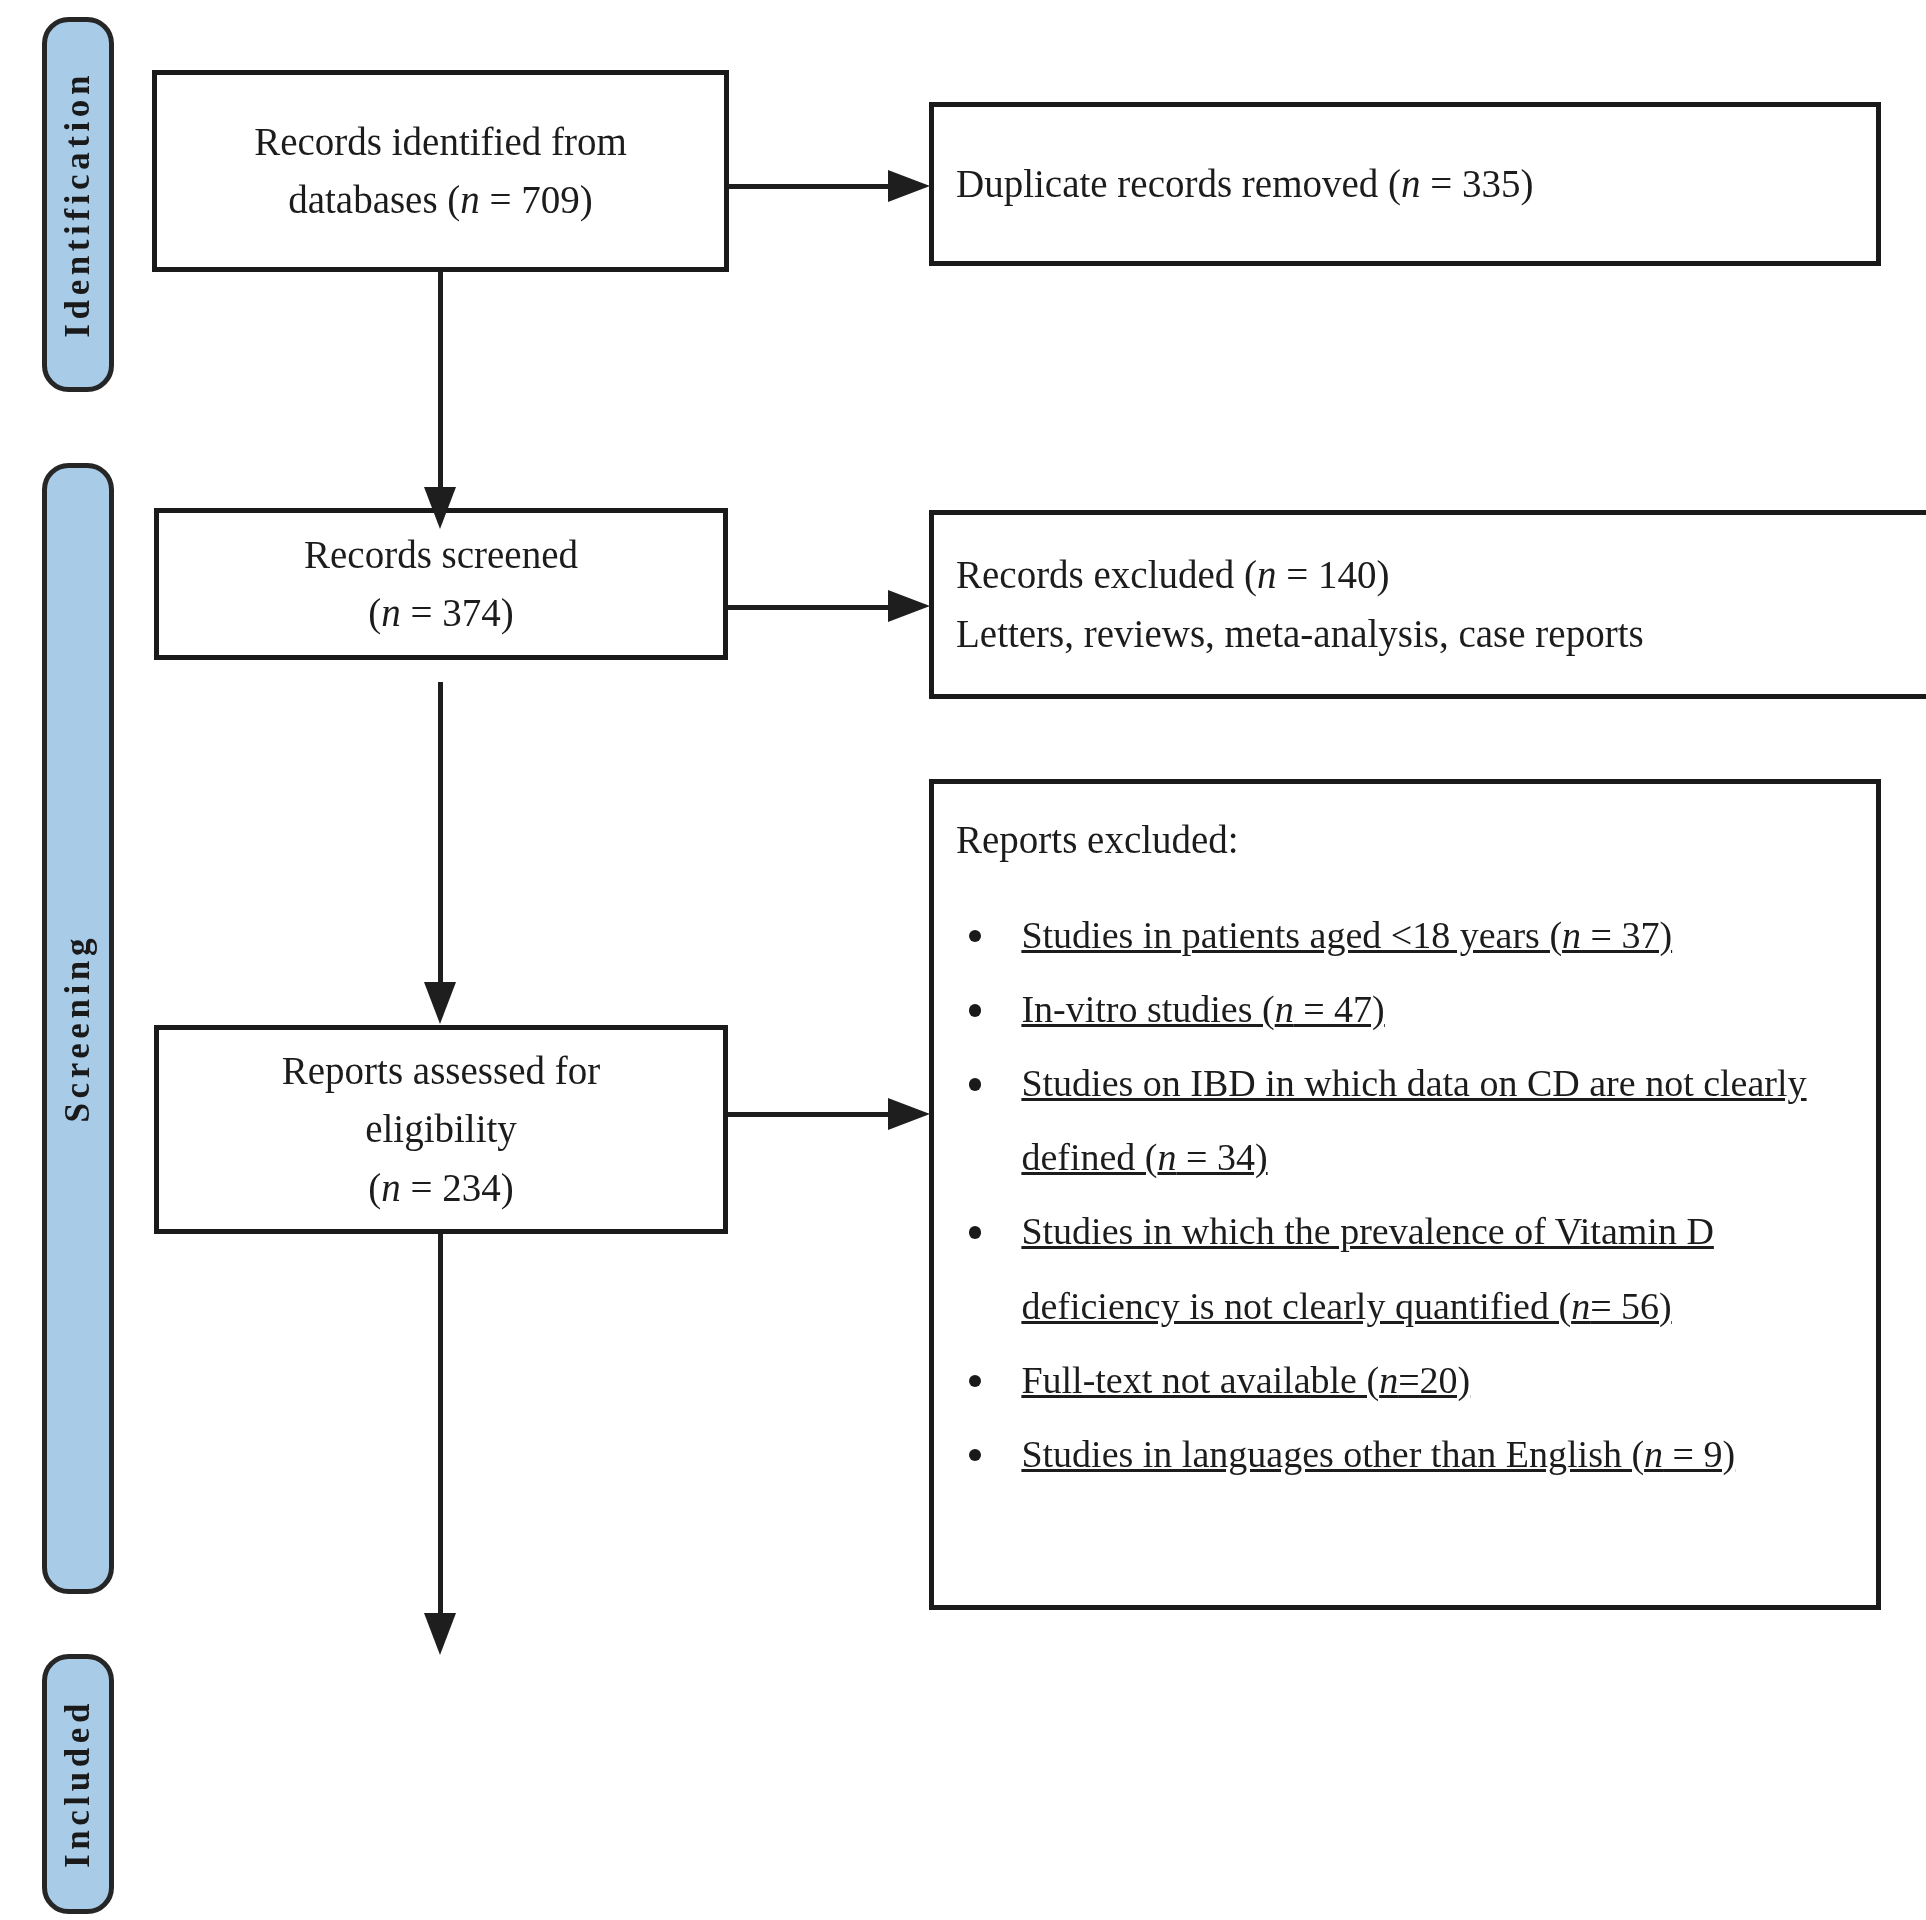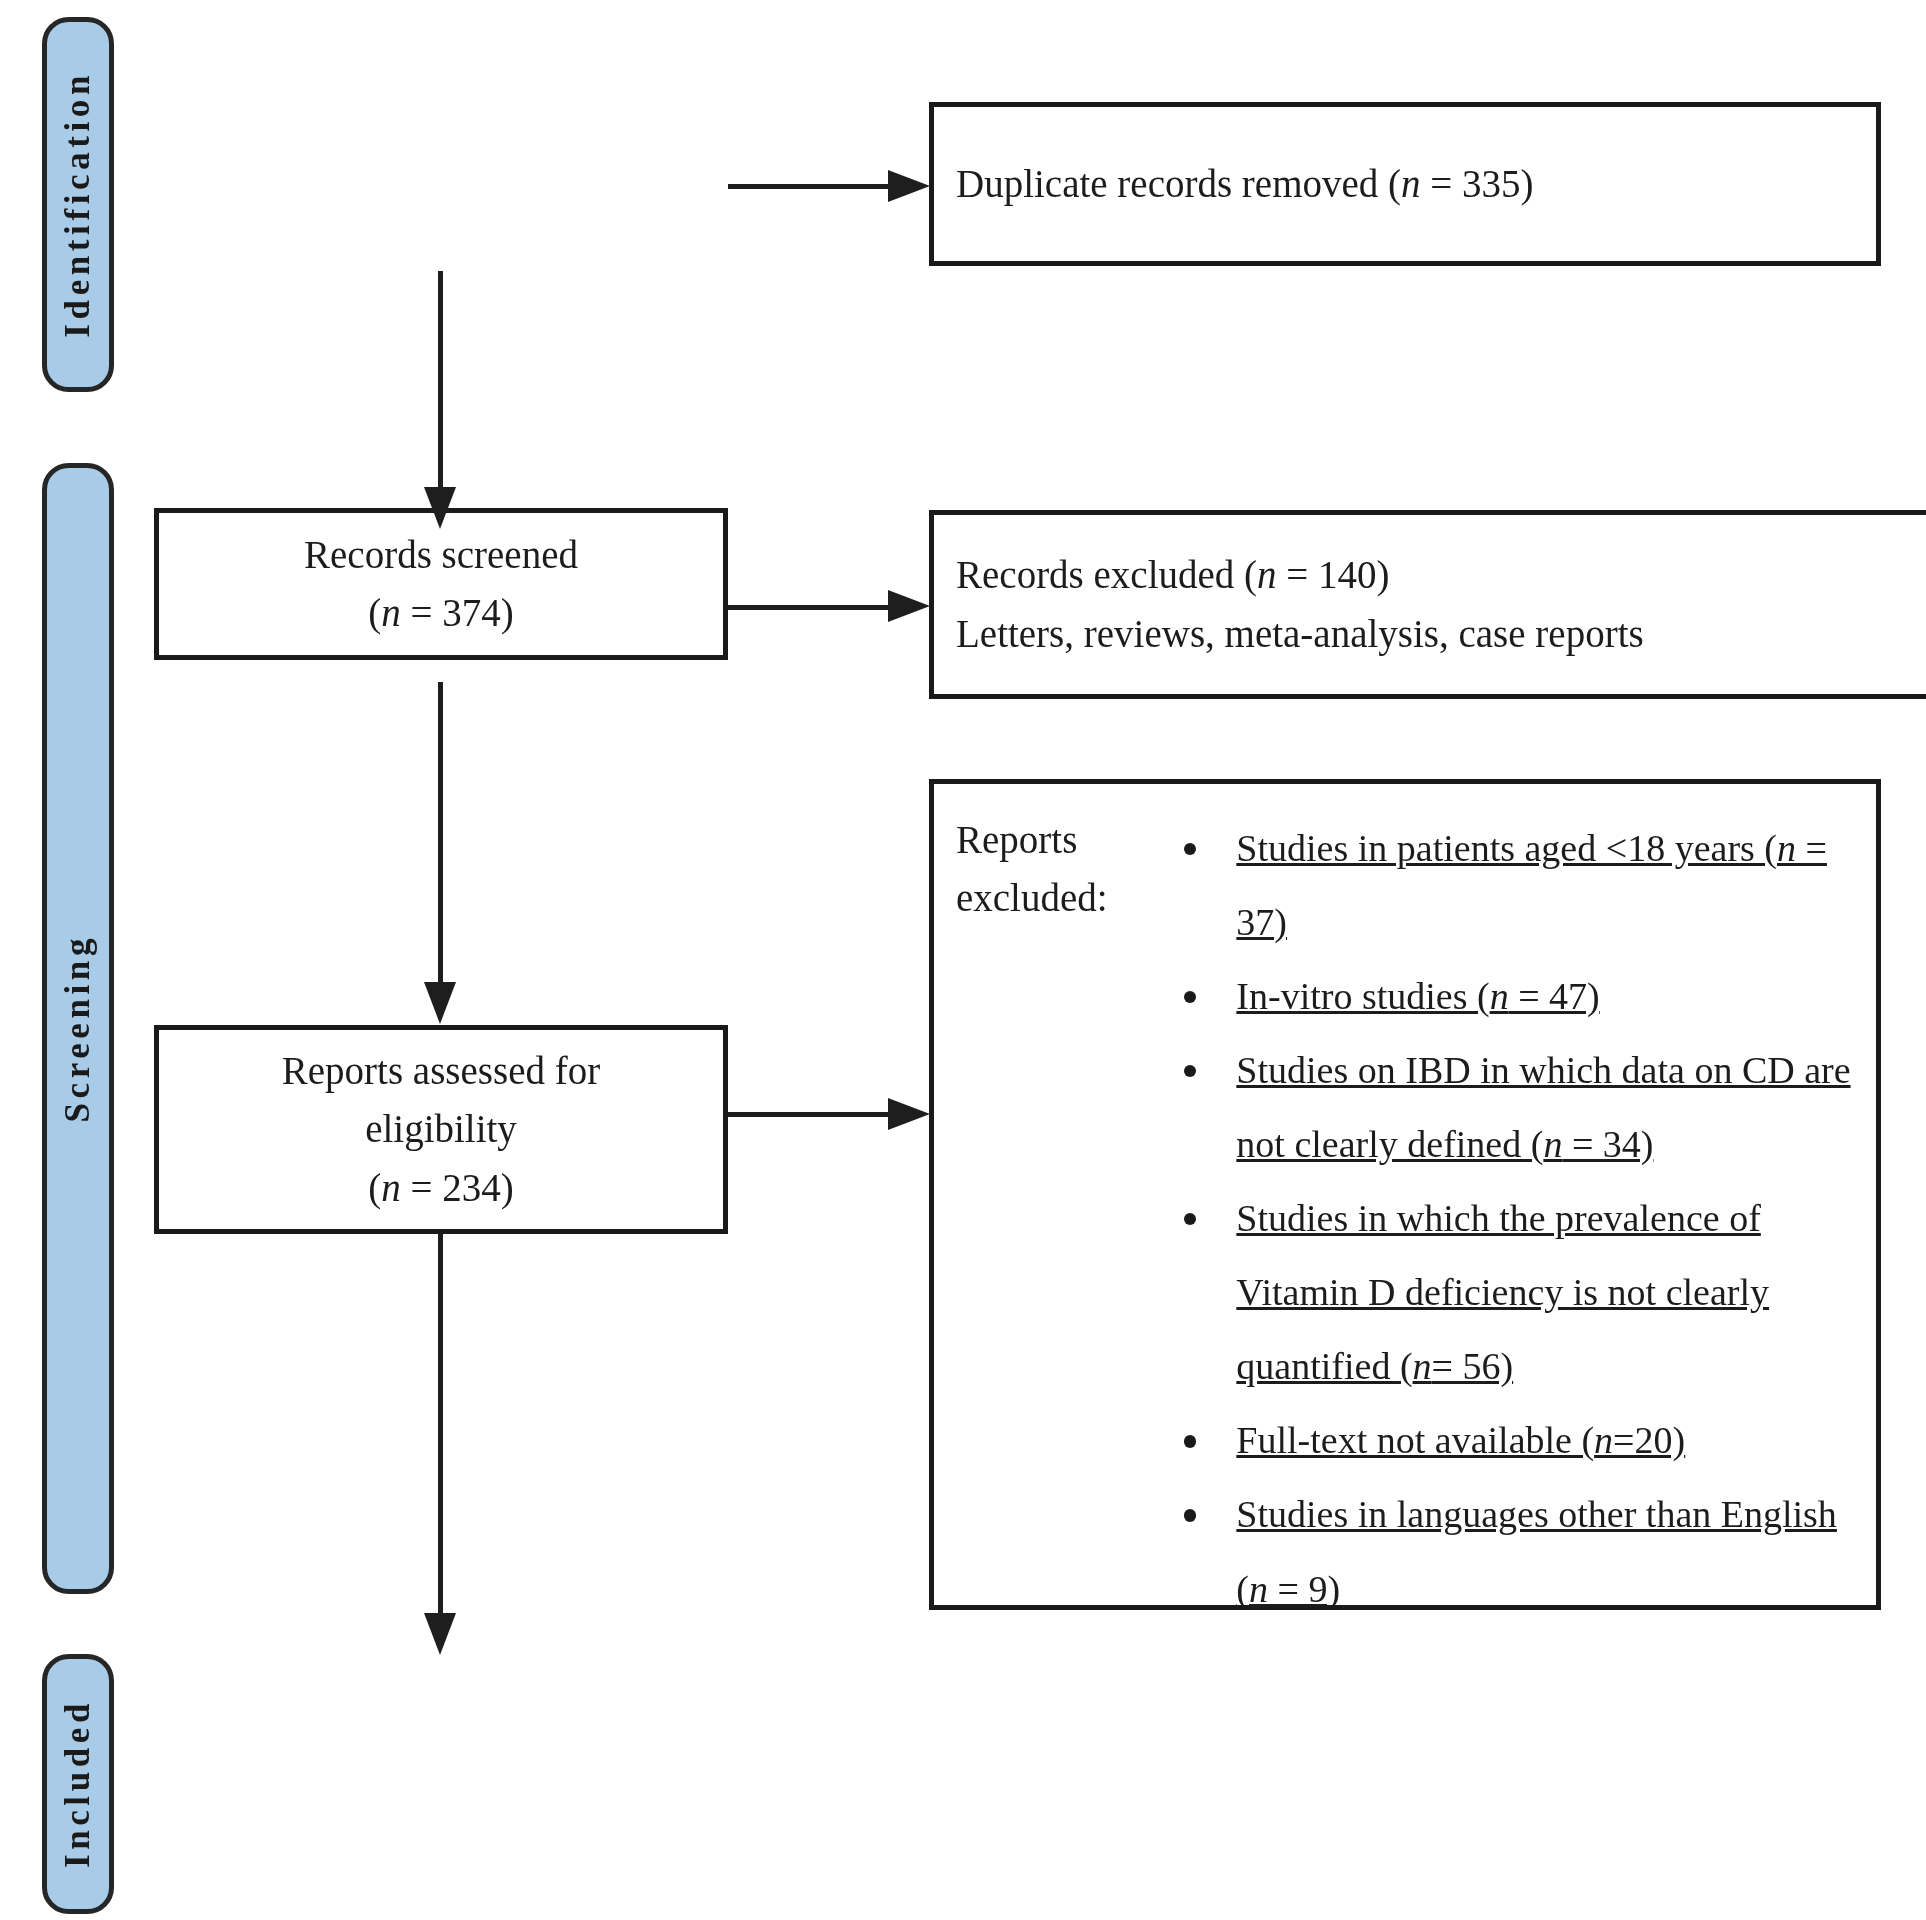--- a/index.html
+++ b/index.html
@@ -41,20 +41,21 @@
     box-sizing:border-box;
     display:flex;
     font-size:39px;
     line-height:1.5;
   }
   .box.center{align-items:center;justify-content:center;text-align:center;}
   .box.left{align-items:center;justify-content:flex-start;text-align:left;padding-left:22px;padding-right:18.3px;}
   .box-text{white-space:pre-line;}
   
   .box.big{
+    flex-direction:column;
     align-items:flex-start;
     justify-content:flex-start;
     padding:26.6px 23px 0 22px;
     font-size:38px;
   }
   .rx-title{white-space:pre-line;margin:0 0 29px 0;font-size:39px;}
   .rx-list{list-style:none;margin:0;padding:0;width:100%;}
   .rx-list li{
     display:flex;
     align-items:flex-start;
@@ -93,20 +94,24 @@
   <div class="stage" style="left:42px;top:16.5px;width:72px;height:375px;">
     <span class="stage-text">Identification</span>
   </div>
   <div class="stage" style="left:42px;top:463px;width:72px;height:1131px;">
     <span class="stage-text">Screening</span>
   </div>
   <div class="stage" style="left:42px;top:1654px;width:72px;height:260px;">
     <span class="stage-text">Included</span>
   </div>
 
+  <div class="box center" style="left:152px;top:70px;width:577px;height:202px;">
+    <div class="box-text">Records identified from
+databases (<i>n</i> = 709)</div>
+  </div>
   <div class="box left" style="left:929px;top:102px;width:952px;height:164px;">
     <div class="box-text">Duplicate records removed  (<i>n</i> = 335)</div>
   </div>
 
   <div class="box center" style="left:154px;top:508px;width:574px;height:152px;">
     <div class="box-text">Records screened
 (<i>n</i> = 374)</div>
   </div>
   <div class="box left" style="left:929px;top:510px;width:1076px;height:189px;">
     <div class="box-text">Records excluded (<i>n</i> = 140)

